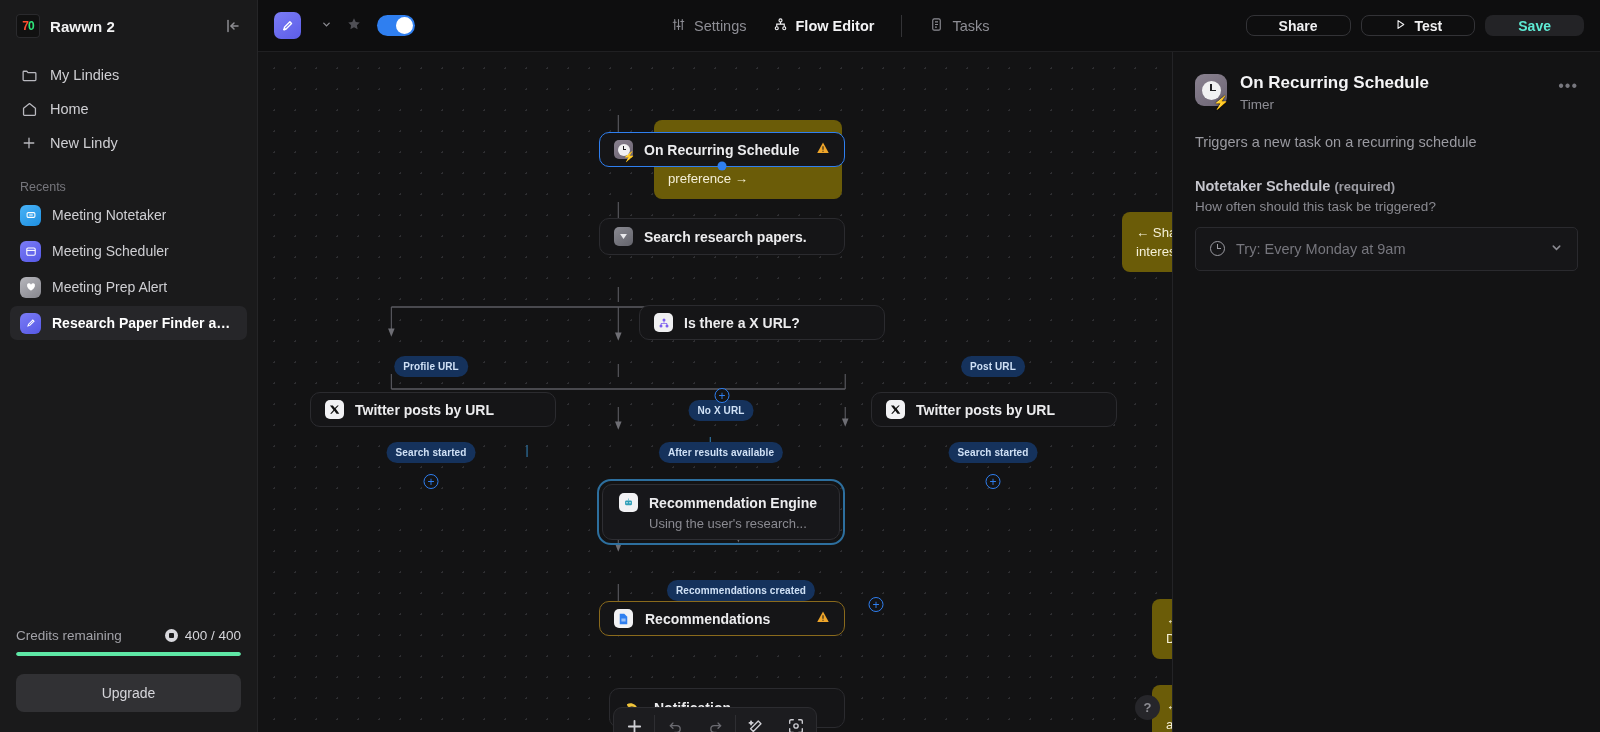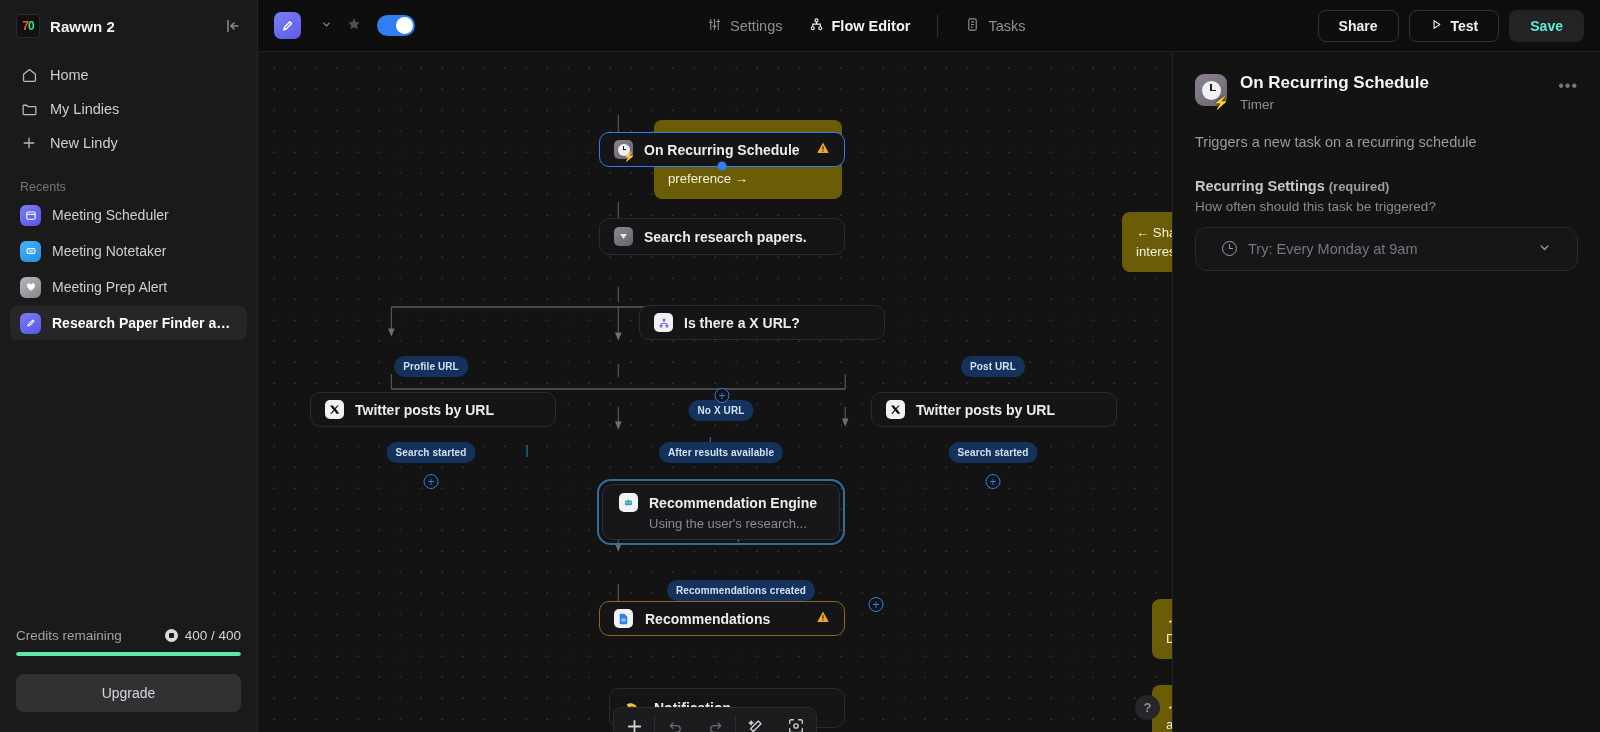--- a/index.html
+++ b/index.html
@@ -106,21 +106,21 @@
   .tb-center { margin-left: auto; display: flex; align-items: center; gap: 6px; }
   .tb-tab {
     display: flex; align-items: center; gap: 8px; height: 32px;
     padding: 0 10px; border-radius: 7px; font-size: 14.5px;
     color: #8e8e95; cursor: pointer;
   }
   .tb-tab.on { color: #f3f3f5; font-weight: 700; align-items: center; }
   .tb-sep { width: 1px; height: 22px; background: #333336; margin: 0 11px; }
   .tb-right { margin-left: auto; display: flex; align-items: center; gap: 10px; }
   .btn {
-    height: 32px; padding: 0 20px; border-radius: 8px;
+    height: 21px; padding: 0 32px; border-radius: 8px;
     font-size: 14px; font-weight: 700; font-family: inherit;
     display: flex; align-items: center; gap: 8px; cursor: pointer;
     background: transparent; border: 1px solid #333337; color: #f0f0f2;
   }
   .btn.save { border-color: transparent; background: #232326; color: #5eead4; cursor: default; }
 
   
   .body-row { flex: 1; display: flex; min-height: 0; }
   .canvas {
     flex: 1; position: relative; overflow: hidden;
@@ -232,23 +232,23 @@
   .rp-sub { font-size: 13.5px; color: #8d8d94; margin-top: 4px; }
   .rp-dots {
     margin-left: auto; color: #77777e; font-size: 16px; letter-spacing: 1px;
     cursor: pointer; line-height: 1; padding-top: 4px;
   }
   .rp-desc { margin-top: 22px; font-size: 14.5px; color: #9a9aa1; }
   .rp-field-label { margin-top: 28px; font-size: 14.5px; font-weight: 700; color: #c6c6cd; }
   .rp-field-label .req { color: #9b9ba2; font-size: 13px; font-weight: 700; }
   .rp-field-help { margin-top: 5px; font-size: 13.5px; color: #8a8a91; }
   .rp-select {
-    margin-top: 13px; height: 44px; border-radius: 12px;
+    margin-top: 13px; height: 44px; border-radius: 5px;
     border: 1px solid #2a2a2e; background: #161618;
-    display: flex; align-items: center; gap: 11px; padding: 0 26px;
+    display: flex; align-items: center; gap: 11px; padding: 0 14px;
     cursor: pointer;
   }
   .rp-select .ph { font-size: 14.5px; color: #76767d; }
   .rp-select .chev { margin-left: auto; color: #8b8b92; font-size: 11px; }
   .clock-sm { width: 15px; height: 15px; border-radius: 50%; border: 1.4px solid #9b9ba2; position: relative; flex:0 0 15px;}
   .clock-sm::before { content:""; position:absolute; left:5.6px; top:2.2px; width:1.3px; height:5px; background:#9b9ba2; }
   .clock-sm::after { content:""; position:absolute; left:6px; top:6px; width:4px; height:1.3px; background:#9b9ba2; }
 </style>
 </head>
 <body>
@@ -268,63 +268,63 @@
             <path d="M13 8H6.5"></path>
             <path d="M9 5l-3 3 3 3"></path>
         </svg>
       </div>
     </div>
 
     <nav class="nav">
       <div class="nav-item">
         <span class="nav-icon">
           <svg width="17" height="17" viewBox="0 0 20 20" fill="none" stroke="currentColor" stroke-width="1.5" stroke-linejoin="round">
-              <path d="M3 8.5L10 3l7 5.5V16a1 1 0 0 1-1 1H4a1 1 0 0 1-1-1z"></path>
+              <path d="M2.5 6a1 1 0 0 1 1-1h3.3l1.4 1.7H16.5a1 1 0 0 1 1 1V15a1 1 0 0 1-1 1h-13a1 1 0 0 1-1-1z"></path>
             </svg>
         </span>
-        <span>Home</span>
+        <span>My Lindies</span>
       </div>
       <div class="nav-item">
         <span class="nav-icon">
           <svg width="17" height="17" viewBox="0 0 20 20" fill="none" stroke="currentColor" stroke-width="1.5" stroke-linejoin="round">
-              <path d="M2.5 6a1 1 0 0 1 1-1h3.3l1.4 1.7H16.5a1 1 0 0 1 1 1V15a1 1 0 0 1-1 1h-13a1 1 0 0 1-1-1z"></path>
+              <path d="M3 8.5L10 3l7 5.5V16a1 1 0 0 1-1 1H4a1 1 0 0 1-1-1z"></path>
             </svg>
         </span>
-        <span>My Lindies</span>
+        <span>Home</span>
       </div>
       <div class="nav-item">
         <span class="nav-icon">
           <svg width="16" height="16" viewBox="0 0 20 20" fill="none" stroke="currentColor" stroke-width="1.6" stroke-linecap="round">
               <path d="M10 4v12M4 10h12"></path>
             </svg>
         </span>
         <span>New Lindy</span>
       </div>
     </nav>
 
     <div class="section-label">Recents</div>
 
     <div class="recents">
+      <div class="recent-item">
+        <span class="rec-ico" style="background:linear-gradient(145deg,#49b3f7,#1e8fe0)">
+          <svg width="12" height="12" viewBox="0 0 20 20" fill="none" stroke="#fff" stroke-width="1.8">
+              <rect x="3.5" y="6" width="13" height="8" rx="2"></rect>
+              <path d="M7 10h6"></path>
+            </svg>
+        </span>
+        <span class="rec-label">Meeting Notetaker</span>
+      </div>
       <div class="recent-item">
         <span class="rec-ico" style="background:linear-gradient(145deg,#7b7cf5,#5558e6)">
           <svg width="12" height="12" viewBox="0 0 20 20" fill="none" stroke="#fff" stroke-width="1.8">
               <rect x="3" y="5" width="14" height="12" rx="2"></rect>
               <path d="M3 9h14"></path>
             </svg>
         </span>
         <span class="rec-label">Meeting Scheduler</span>
-      </div>
-      <div class="recent-item">
-        <span class="rec-ico" style="background:linear-gradient(145deg,#49b3f7,#1e8fe0)">
-          <svg width="12" height="12" viewBox="0 0 20 20" fill="none" stroke="#fff" stroke-width="1.8">
-              <rect x="3.5" y="6" width="13" height="8" rx="2"></rect>
-              <path d="M7 10h6"></path>
-            </svg>
-        </span>
-        <span class="rec-label">Meeting Notetaker</span>
       </div>
       <div class="recent-item">
         <span class="rec-ico" style="background:linear-gradient(145deg,#b6b6bc,#86868d)">
           <svg width="12" height="12" viewBox="0 0 20 20" fill="#fff">
               <path d="M10 16S3.5 12 3.5 7.8A3.3 3.3 0 0 1 10 6.2a3.3 3.3 0 0 1 6.5 1.6C16.5 12 10 16 10 16z"></path>
             </svg>
         </span>
         <span class="rec-label">Meeting Prep Alert</span>
       </div>
       <div class="recent-item active">
@@ -634,21 +634,21 @@
           <div>
             <div class="rp-title">On Recurring Schedule</div>
             <div class="rp-sub">Timer</div>
           </div>
           <div class="rp-dots">•••</div>
         </div>
 
         <div class="rp-desc">Triggers a new task on a recurring schedule</div>
 
         <div class="rp-field-label">
-          <span>Recurring Settings</span>
+          <span>Notetaker Schedule</span>
           <span class="req">(required)</span>
         </div>
         <div class="rp-field-help">How often should this task be triggered?</div>
 
         <div class="rp-select">
           <span class="clock-sm"></span>
           <span class="ph">Try: Every Monday at 9am</span>
           <span class="chev">
             <svg width="13" height="13" viewBox="0 0 14 14" fill="none" stroke="currentColor" stroke-width="1.6" stroke-linecap="round">
                 <path d="M3.5 5.5L7 9l3.5-3.5"></path>

